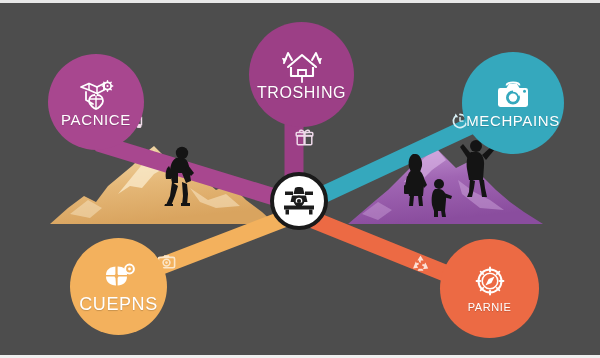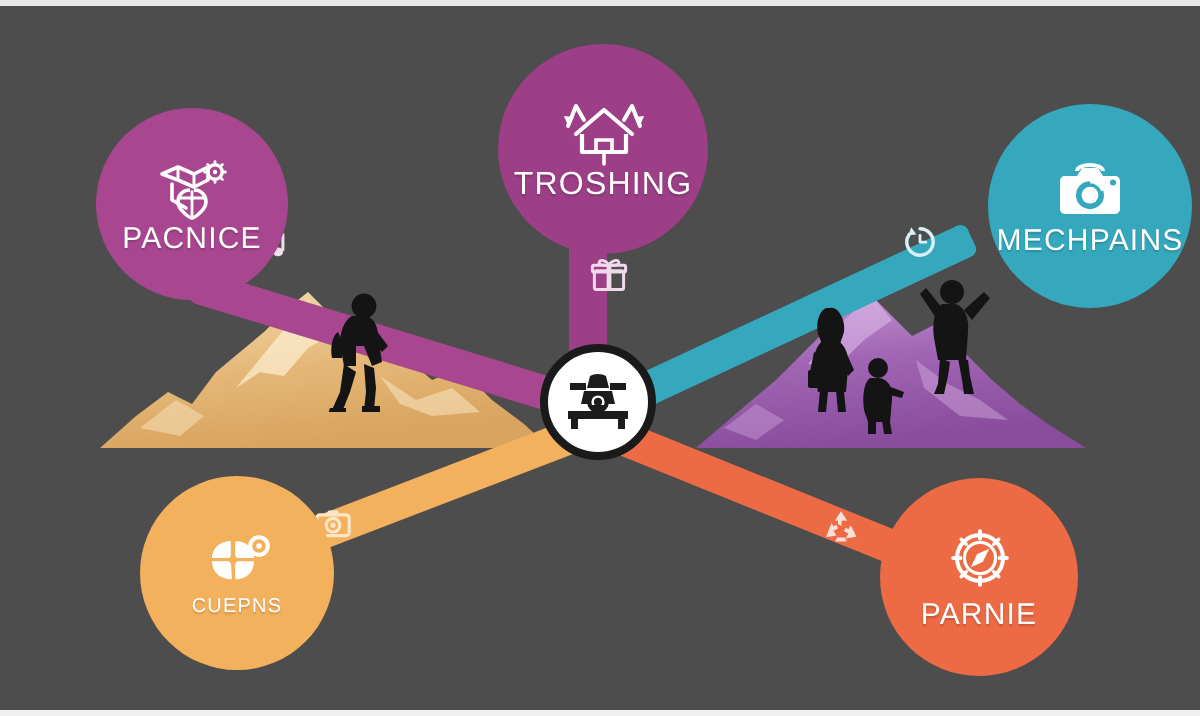--- a/index.html
+++ b/index.html
@@ -251,21 +251,21 @@
         <path d="M3 14 L7 4 L11 11" fill="none" stroke="#ffffff" stroke-width="2" stroke-linecap="round" stroke-linejoin="round"></path>
         <path d="M3 14 L1 9 L6 9.5 Z" fill="#ffffff"></path>
         <path d="M39 14 L35 4 L31 11" fill="none" stroke="#ffffff" stroke-width="2" stroke-linecap="round" stroke-linejoin="round"></path>
         <path d="M39 14 L41 9 L36 9.5 Z" fill="#ffffff"></path>
         <path d="M21 28.5 L21 33" stroke="#ffffff" stroke-width="1.8" stroke-linecap="round"></path>
       </svg>
     </span>
     <span class="b-label" style="font-size:16px;">TROSHING</span>
   </div>
 
-  <div class="bubble" style="left:462px; top:52px; width:102px; height:102px; background:#35a8bd; z-index:20;margin-left:32px;">
+  <div class="bubble" style="left:462px; top:52px; width:102px; height:102px; background:#35a8bd; z-index:20;">
     <span class="b-icon">
       <svg width="40" height="32" viewBox="0 0 40 32">
         <rect x="5" y="9" width="30" height="19" rx="2.4" fill="#ffffff"></rect>
         <path d="M13.5 9 L16 5 L24 5 L26.5 9 Z" fill="#ffffff"></path>
         <circle cx="20" cy="18.6" r="7" fill="#35a8bd"></circle>
         <circle cx="20" cy="18.6" r="4.2" fill="#ffffff"></circle>
         <path d="M20 11.8 A6.8 6.8 0 0 1 26.4 16.4" fill="none" stroke="#ffffff" stroke-width="1.7"></path>
         <circle cx="31.5" cy="12.3" r="1.5" fill="#35a8bd"></circle>
         <path d="M13.5 6.5 C13.5 2.5 26.5 2.5 26.5 6.5" fill="none" stroke="#ffffff" stroke-width="1.9"></path>
       </svg>
@@ -276,36 +276,36 @@
   <div class="bubble" style="left:440px; top:239px; width:99px; height:99px; background:#ec6a44; z-index:20;">
     <span class="b-icon">
       <svg width="36" height="36" viewBox="0 0 36 36">
         <circle cx="18" cy="17" r="11.5" fill="none" stroke="#ffffff" stroke-width="2"></circle>
         <circle cx="18" cy="17" r="7.8" fill="none" stroke="#ffffff" stroke-width="1.6"></circle>
         <path d="M18 3.6 L18 7.2 M18 26.8 L18 30.4 M4.6 17 L8.2 17 M27.8 17 L31.4 17" stroke="#ffffff" stroke-width="2" stroke-linecap="round"></path>
         <path d="M8.6 7.6 L11.2 10.2 M24.8 23.8 L27.4 26.4 M27.4 7.6 L24.8 10.2 M11.2 23.8 L8.6 26.4" stroke="#ffffff" stroke-width="1.7" stroke-linecap="round"></path>
         <path d="M22.6 12.4 L16.6 15 L13.4 21.6 L19.4 19 Z" fill="#ffffff"></path>
       </svg>
     </span>
-    <span class="b-label" style="font-size:15px;">PARNIE</span>
+    <span class="b-label" style="font-size:11px;">PARNIE</span>
   </div>
 
   <div class="bubble" style="left:70px; top:238px; width:97px; height:97px; background:#f3b15d; z-index:20;">
     <span class="b-icon">
       <svg width="36" height="32" viewBox="0 0 36 32">
         <path d="M15 5.5 C9 5.5 5 9 5 14 L14.4 14 L14.4 5.6 Z" fill="#ffffff"></path>
         <path d="M16.6 5.6 L16.6 14 L26 14 C26 9 22.4 5.5 16.6 5.6 Z" fill="#ffffff"></path>
         <path d="M5 15.6 C5 21 9 24.6 15 24.6 L14.4 15.6 Z" fill="#ffffff"></path>
         <path d="M16.6 15.6 L16.6 24.6 C22.4 24.6 26 21 26 15.6 Z" fill="#ffffff"></path>
         <circle cx="15.5" cy="15" r="2" fill="#f3b15d"></circle>
         <circle cx="28.5" cy="8" r="4.4" fill="none" stroke="#ffffff" stroke-width="2"></circle>
         <circle cx="28.5" cy="8" r="1.4" fill="#ffffff"></circle>
       </svg>
     </span>
-    <span class="b-label" style="font-size:10px;">CUEPNS</span>
+    <span class="b-label" style="font-size:18px;">CUEPNS</span>
   </div>
 
   <div id="hub">
     <span>
       <svg width="38" height="30" viewBox="0 0 38 30">
         <path d="M5 5.5 L13 5.5 L13 9 L5 9 Z" fill="#1c1c1c"></path>
         <path d="M25 5.5 L33 5.5 L33 9 L25 9 Z" fill="#1c1c1c"></path>
         <path d="M15 2 C17 0.6 21 0.6 23 2 L24.5 8 L13.5 8 Z" fill="#1c1c1c"></path>
         <path d="M12 9.5 L26 9.5 L27.5 16 L10.5 16 Z" fill="#1c1c1c"></path>
         <circle cx="19" cy="15" r="5.4" fill="#1c1c1c"></circle>

